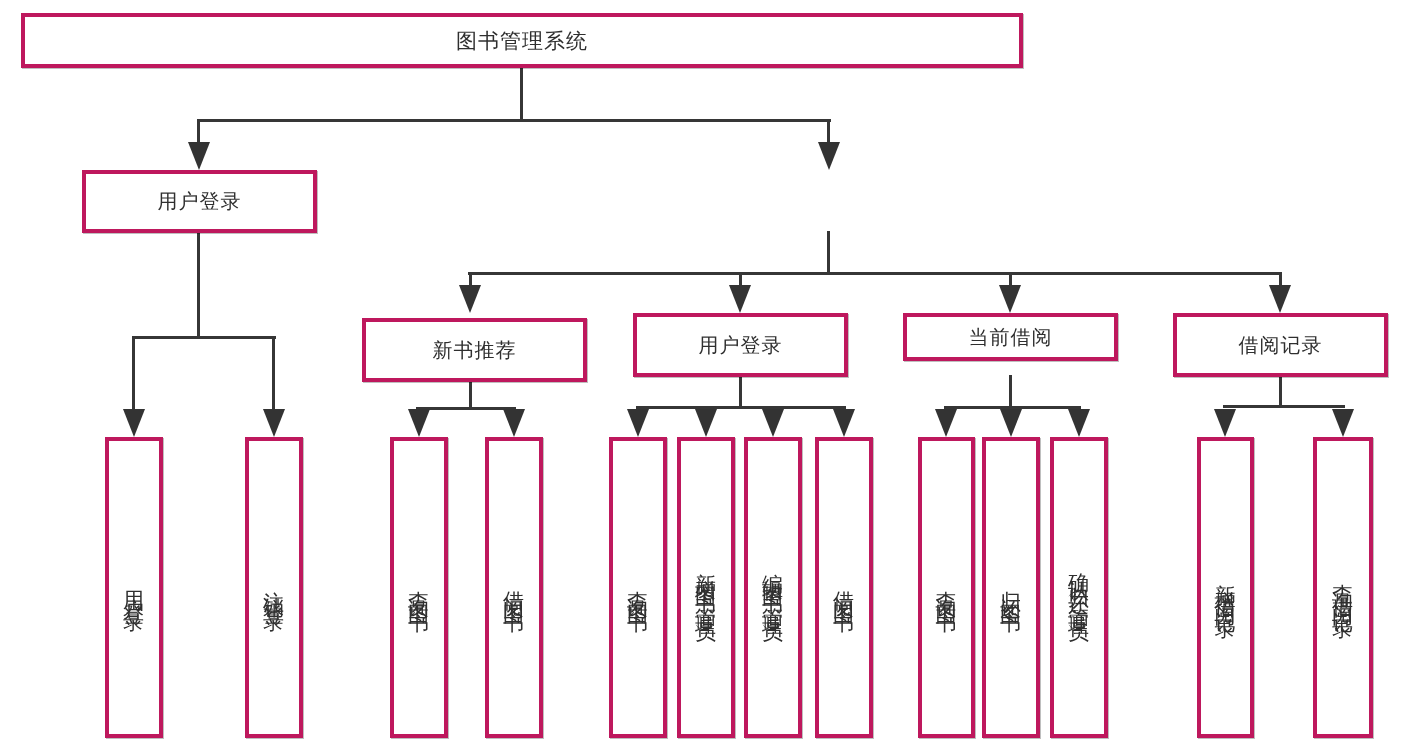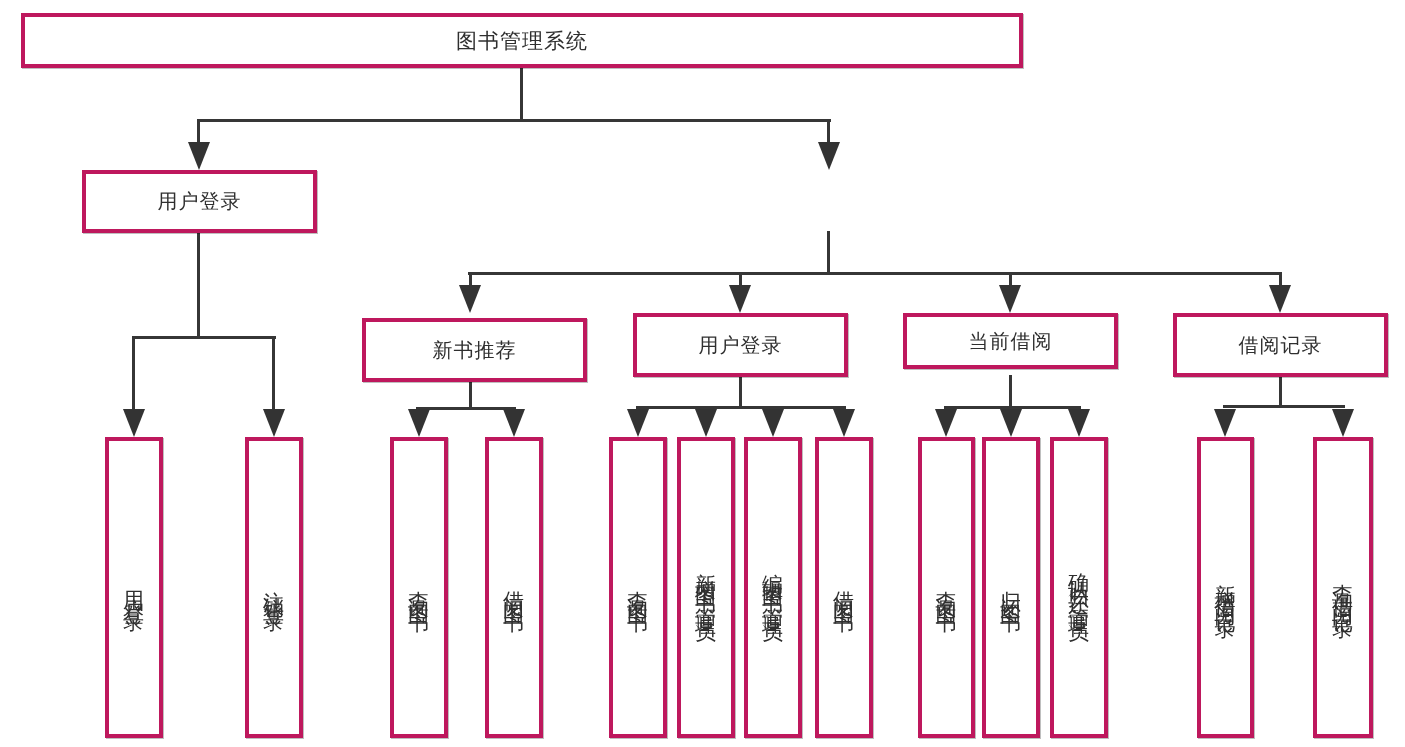--- a/index.html
+++ b/index.html
@@ -123,21 +123,21 @@
   <div class="node" style="left:82px; top:170px; width:235px; height:63px;">
     <span>用户登录</span>
   </div>
 
   <div class="node" style="left:362px; top:318px; width:225px; height:64px;">
     <span>新书推荐</span>
   </div>
   <div class="node" style="left:633px; top:313px; width:215px; height:64px;">
     <span>用户登录</span>
   </div>
-  <div class="node" style="left:903px; top:313px; width:215px; height:56px;">
+  <div class="node" style="left:903px; top:313px; width:215px; height:48px;">
     <span>当前借阅</span>
   </div>
   <div class="node" style="left:1173px; top:313px; width:215px; height:64px;align-items:center;">
     <span>借阅记录</span>
   </div>
 
   <div class="node leaf" style="left:105px; top:437px; width:58px; height:301px;">
     <span>用户登录</span>
   </div>
   <div class="node leaf" style="left:245px; top:437px; width:58px; height:301px;">

